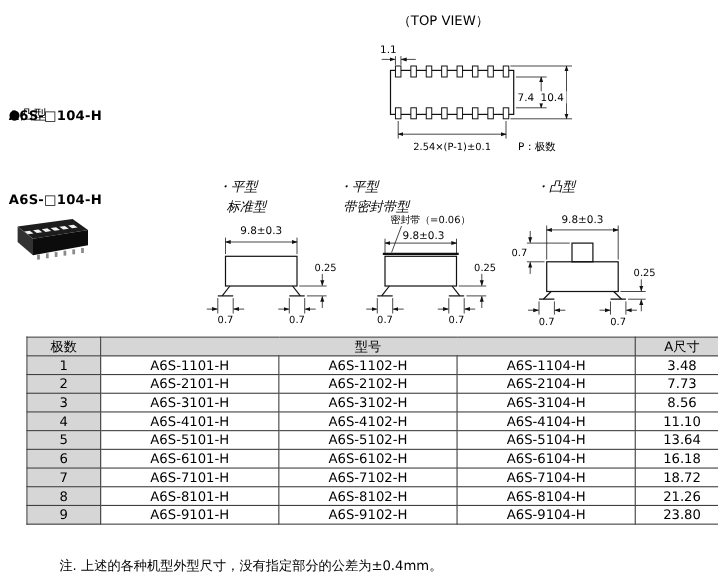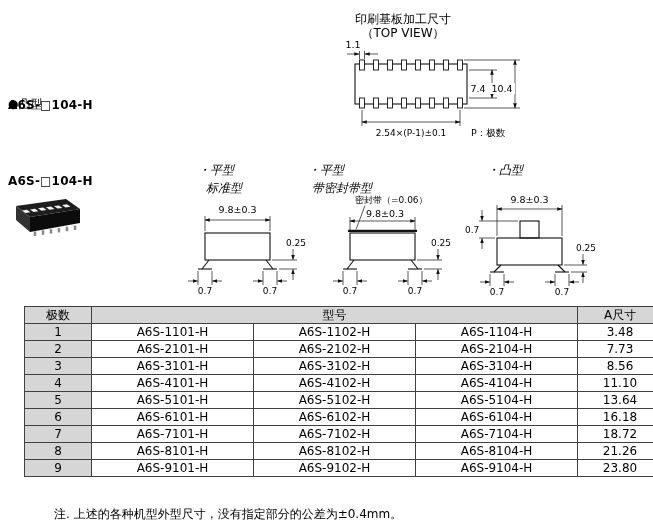--- a/index.html
+++ b/index.html
@@ -23,21 +23,20 @@
   .spec td.poles { background:#d6d6d6; }
   .c-poles { width:67px; } .c-m { width:162px; } .c-a { width:85px; }
   .footnote { left:8px; top:506px; font-size:12px;margin-left:46px; }
 </style>
 </head>
 <body>
 
 <div class="page">
 
   <div class="abs tv-title">
-    <div>印刷基板加工尺寸</div>
     <div>（TOP VIEW）</div>
   </div>
 
   <svg class="draw" style="left:333px; top:36px;" width="230" height="112" viewBox="0 0 230 112">
     <defs>
       <marker id="m-tv" viewBox="0 0 10 10" refX="9" refY="5" markerWidth="7.5" markerHeight="7.5" orient="auto-start-reverse">
         <path d="M0,1.5 L10,5 L0,8.5 z" fill="#111"></path>
       </marker>
     </defs>
     <g stroke="#111" fill="none" stroke-width="1.1">

